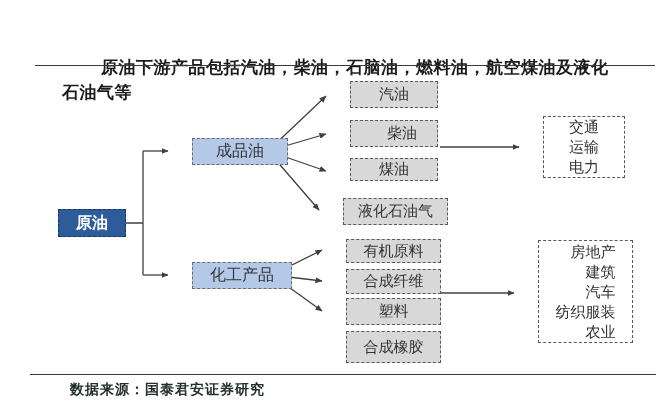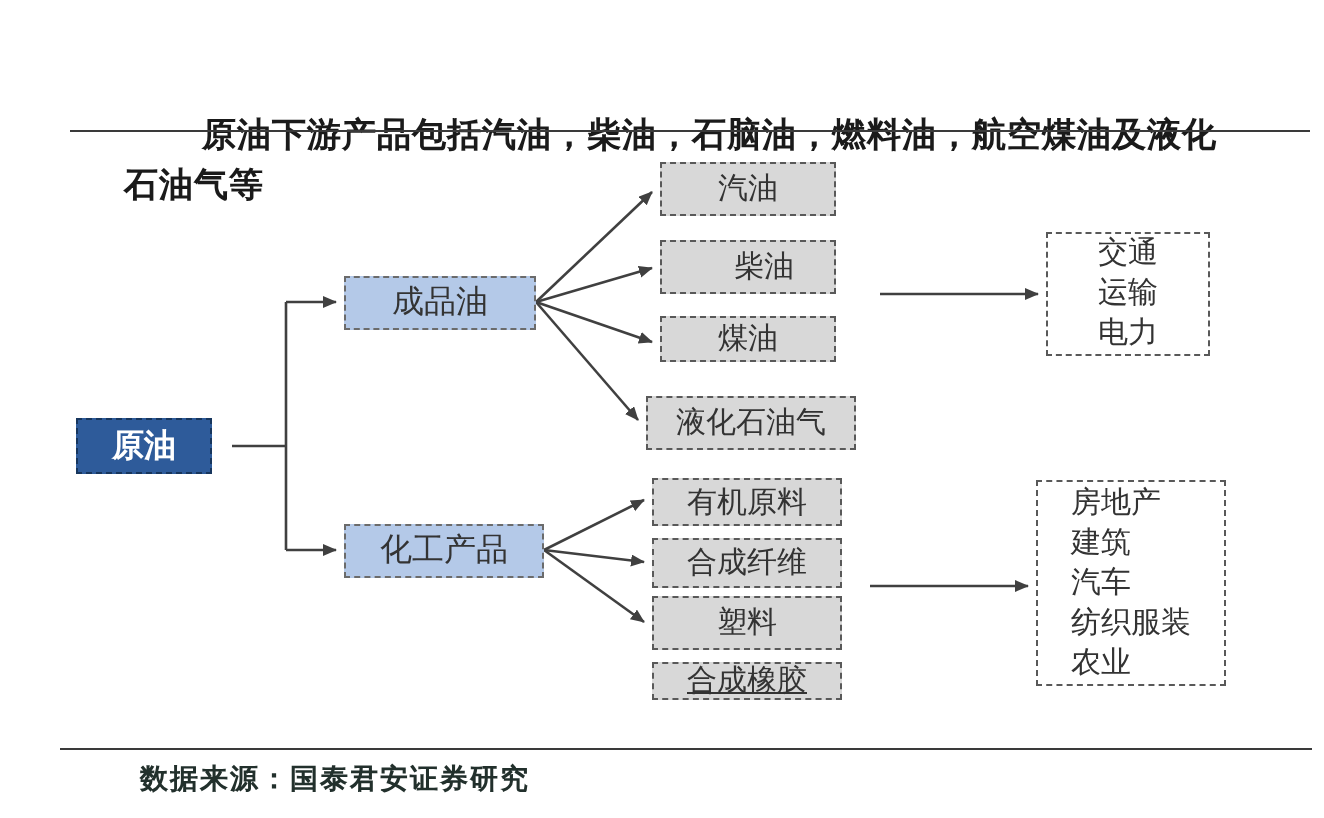--- a/index.html
+++ b/index.html
@@ -18,38 +18,38 @@
   .rule-bottom{left:30px;top:374px;width:626px;}
   .source{
     position:absolute;left:70px;top:381px;
     font-family:"Liberation Serif","DejaVu Serif",serif;
     font-weight:bold;font-size:14px;letter-spacing:1px;color:#22302c;text-align:center;
   }
   .connectors{position:absolute;left:0;top:0;width:662px;height:409px;pointer-events:none;}
   .node{
     position:absolute;display:flex;align-items:center;justify-content:center;
     box-sizing:border-box;border:1.5px dashed #595959;background:#ffffff;
-    font-size:16px;color:#333333;text-align:left;white-space:pre-line;
+    font-size:16px;color:#333333;text-align:right;white-space:pre-line;margin-left:20px;
   }
   .node-crude{
     left:38px;top:209px;width:68px;height:28px;
     background:#2e5b9a;border-color:#17365d;color:#ffffff;font-weight:bold;font-size:16px;
   }
   .node-cat{background:#b4c9e8;border-color:#6b6b6b;}
   .node-refined{left:172px;top:138px;width:96px;height:27px;}
   .node-chemical{left:172px;top:262px;width:100px;height:27px;}
   .node-prod{background:#d8d8d8;font-size:15px;}
   .node-gasoline{left:330px;top:81px;width:88px;height:27px;}
   .node-diesel{left:330px;top:120px;width:88px;height:27px;padding-left:16px;}
   .node-kerosene{left:330px;top:158px;width:88px;height:23px;}
   .node-lpg{left:323px;top:198px;width:105px;height:27px;}
   .node-organic{left:326px;top:239px;width:95px;height:24px;}
   .node-fiber{left:326px;top:269px;width:95px;height:25px;}
   .node-plastic{left:326px;top:298px;width:95px;height:27px;}
-  .node-rubber{left:326px;top:331px;width:95px;height:19px;text-decoration:underline;}
+  .node-rubber{left:326px;top:331px;width:95px;height:32px;}
   .node-end{background:#ffffff;font-size:15px;line-height:20px;}
   .node-transport{left:523px;top:116px;width:82px;height:62px;}
   .node-sectors{left:518px;top:240px;width:95px;height:103px;}
 </style>
 </head>
 <body>
 
 <div class="stage">
 
   <div class="title">原油下游产品包括汽油，柴油，石脑油，燃料油，航空煤油及液化

